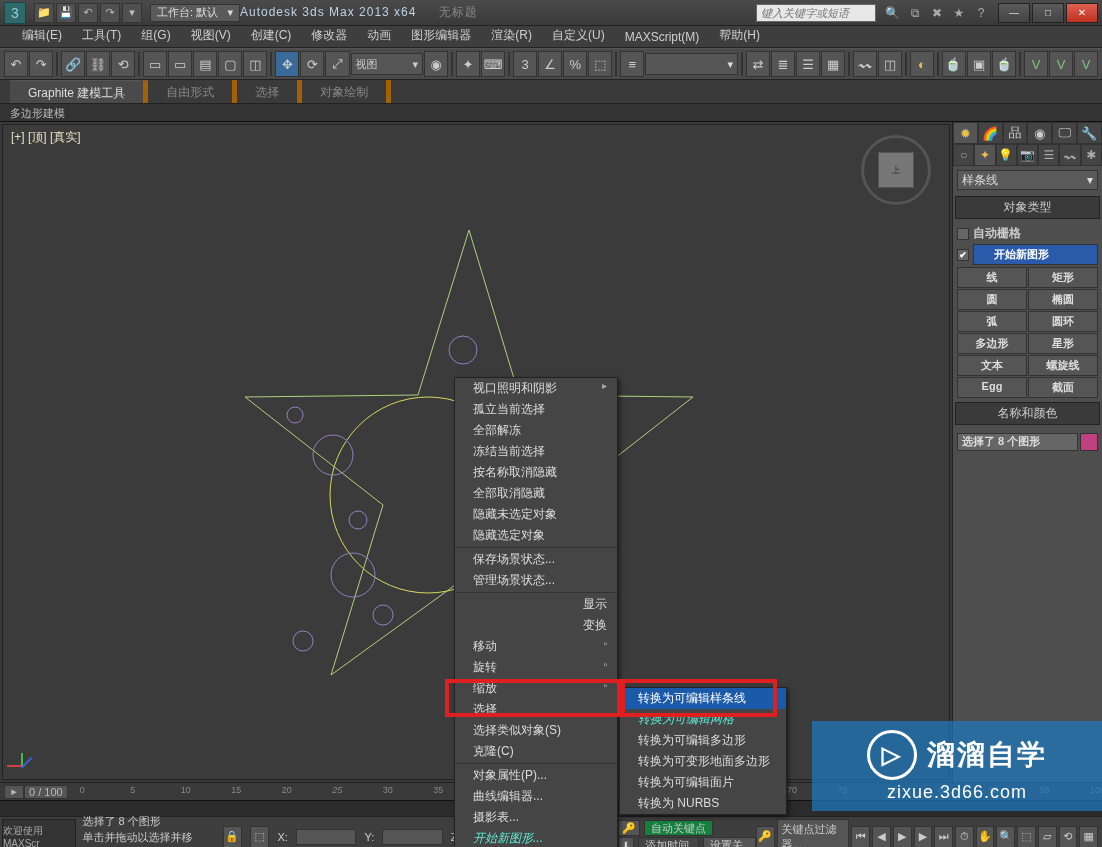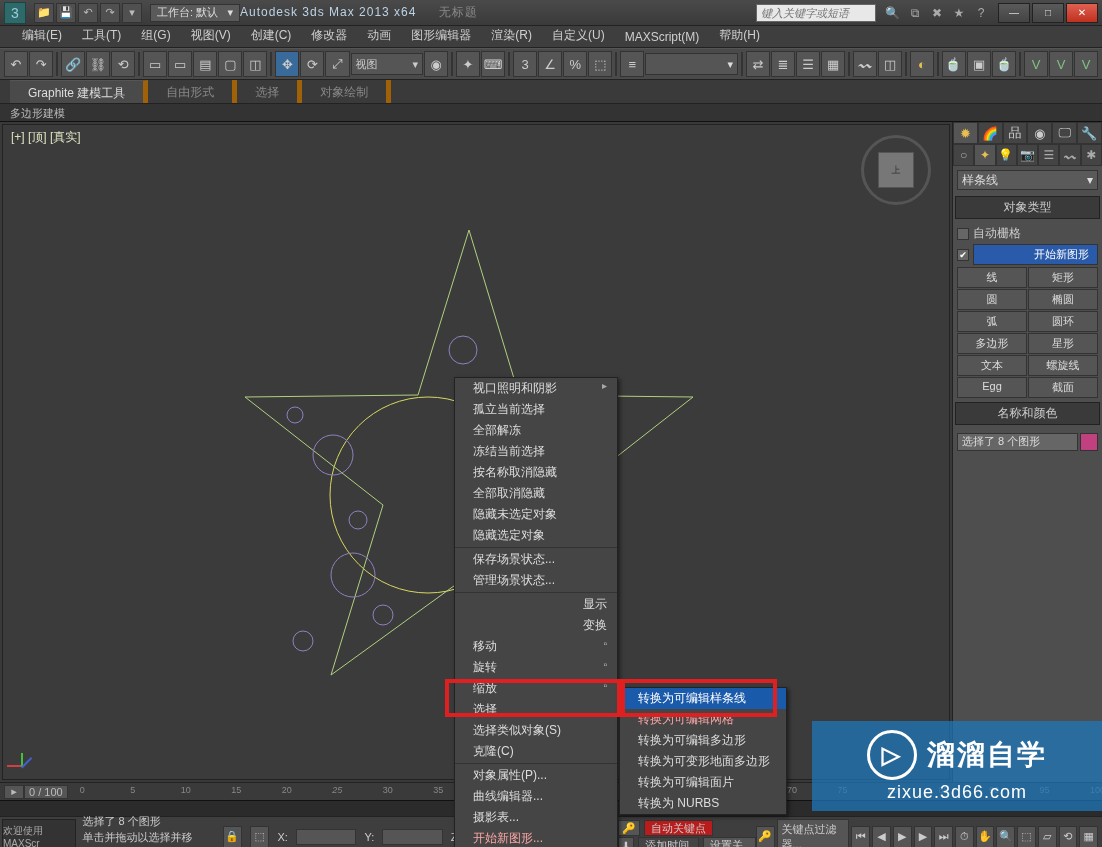--- a/index.html
+++ b/index.html
@@ -56,42 +56,42 @@
 
 
 svg.drawing{position:absolute;top:0;left:0;}
 
 
 .ctx-menu{position:absolute;background:#454545;border:1px solid #222;box-shadow:2px 2px 4px rgba(0,0,0,0.5);font-size:12px;color:#ddd;z-index:10;}
 .ctx-menu .row{padding:2px 10px 2px 18px;white-space:nowrap;display:flex;justify-content:space-between;min-height:16px;}
 .ctx-menu .row.sub::after{content:"▸";margin-left:20px;color:#aaa;font-size:10px;}
 .ctx-menu .row.hl{background:#1a5aaa;color:#fff;}
 .ctx-menu .row.right-align{justify-content:flex-end;padding-right:10px;}
-.ctx-menu .row.disabled{color:#fca5a5;}
+.ctx-menu .row.disabled{color:#5eead4;font-style:italic;}
 .ctx-menu .divider{height:1px;background:#333;margin:1px 0;}
 .ctx-main{top:252px;left:451px;width:164px;}
 .ctx-sub{top:562px;left:616px;width:168px;}
 .red-box{position:absolute;border:4px solid #e02020;z-index:20;pointer-events:none;}
 .rb1{top:554px;left:442px;width:176px;height:38px;}
 .rb2{top:554px;left:618px;width:156px;height:38px;}
 
 
 .cmdpanel{width:150px;background:#4e4e4e;border-left:1px solid #222;display:flex;flex-direction:column;}
 .cmd-tabs{display:flex;height:22px;}
 .cmd-tabs .ct{flex:1;background:#444;border:1px solid #333;display:flex;align-items:center;justify-content:center;font-size:13px;}
 .cmd-tabs .ct.active{background:#555;}
 .cmd-tabs .sun{color:#e8c050;}
 .cmd-sub{display:flex;height:22px;}
 .cmd-sub .cs{flex:1;background:#444;border:1px solid #333;display:flex;align-items:center;justify-content:center;font-size:12px;color:#aaa;}
 .cmd-drop{margin:4px;background:#5a5a5a;border:1px solid #333;height:20px;font-size:12px;color:#ddd;padding:0 4px;display:flex;align-items:center;justify-content:space-between;}
 .rollout-hdr{background:#3a3a3a;text-align:center;font-size:12px;padding:2px;border:1px solid #222;margin:2px;}
-.cmd-body{padding:2px 4px;font-size:12px;}
+.cmd-body{padding:2px 4px;font-size:12px;font-weight:bold;}
 .chk-row{display:flex;align-items:center;gap:4px;margin:2px 0;}
 .chk{width:12px;height:12px;background:#666;border:1px solid #333;display:flex;align-items:center;justify-content:center;font-size:9px;color:#fff;}
-.new-btn{background:#2a5aaa;color:#fff;padding:2px 8px;border:1px solid #333;flex:1;text-align:right;font-size:11px;}
+.new-btn{background:#2a5aaa;color:#fff;padding:2px 20px;border:1px solid #333;flex:1;text-align:left;font-size:11px;}
 .obj-grid{display:grid;grid-template-columns:1fr 1fr;gap:1px;margin-top:2px;}
 .obj-btn{background:#555;border:1px solid #333;text-align:center;padding:2px;font-size:11px;color:#ddd;}
 .name-row{margin-top:4px;display:flex;gap:2px;align-items:center;}
 .name-input{flex:1;background:#666;border:1px solid #333;height:18px;font-size:11px;color:#ddd;padding:0 4px;}
 .color-sw{width:18px;height:18px;background:#c04080;border:1px solid #333;}
 
 
 .track{height:18px;background:#3a3a3a;border-top:1px solid #222;display:flex;align-items:center;font-size:11px;color:#bbb;padding:0 4px;position:relative;}
 .track .pos{background:#555;border:1px solid #333;padding:0 4px;margin-right:4px;}
 .track-scale{flex:1;height:14px;position:relative;margin:0 8px;}
@@ -440,21 +440,21 @@
       <div class="cbox"></div>
     <span>Y:</span>
       <div class="cbox"></div>
     <span>Z:</span>
       <div class="cbox"></div>
     <span style="margin-left:12px">栅格 = 10.0</span>
   </div>
   <div style="margin-left:20px;display:flex;flex-direction:column;gap:1px;">
     <div style="display:flex;align-items:center;gap:4px">
       <div style="width:22px;height:16px;background:#555;border:1px solid #333;display:flex;align-items:center;justify-content:center">🔑</div>
-      <div style="background:#b91c1c;border:1px solid #333;padding:0 6px;height:16px;font-size:11px">自动关键点</div>
+      <div style="background:#15803d;border:1px solid #333;padding:0 6px;height:16px;font-size:11px">自动关键点</div>
     </div>
     <div style="display:flex;align-items:center;gap:4px">
       <div style="width:22px;height:16px;background:#555;border:1px solid #333;display:flex;align-items:center;justify-content:center;font-size:10px">⬇</div>
       <div style="background:#444;border:1px solid #333;padding:0 6px;height:16px;font-size:11px">添加时间标记</div>
       <div style="background:#555;border:1px solid #333;padding:0 6px;height:16px;font-size:11px">设置关键点</div>
     </div>
   </div>
   <div class="status-right">
     <div class="sr-btn">🔑</div>
     <div style="background:#555;border:1px solid #333;padding:2px 4px;font-size:11px">关键点过滤器...</div>

